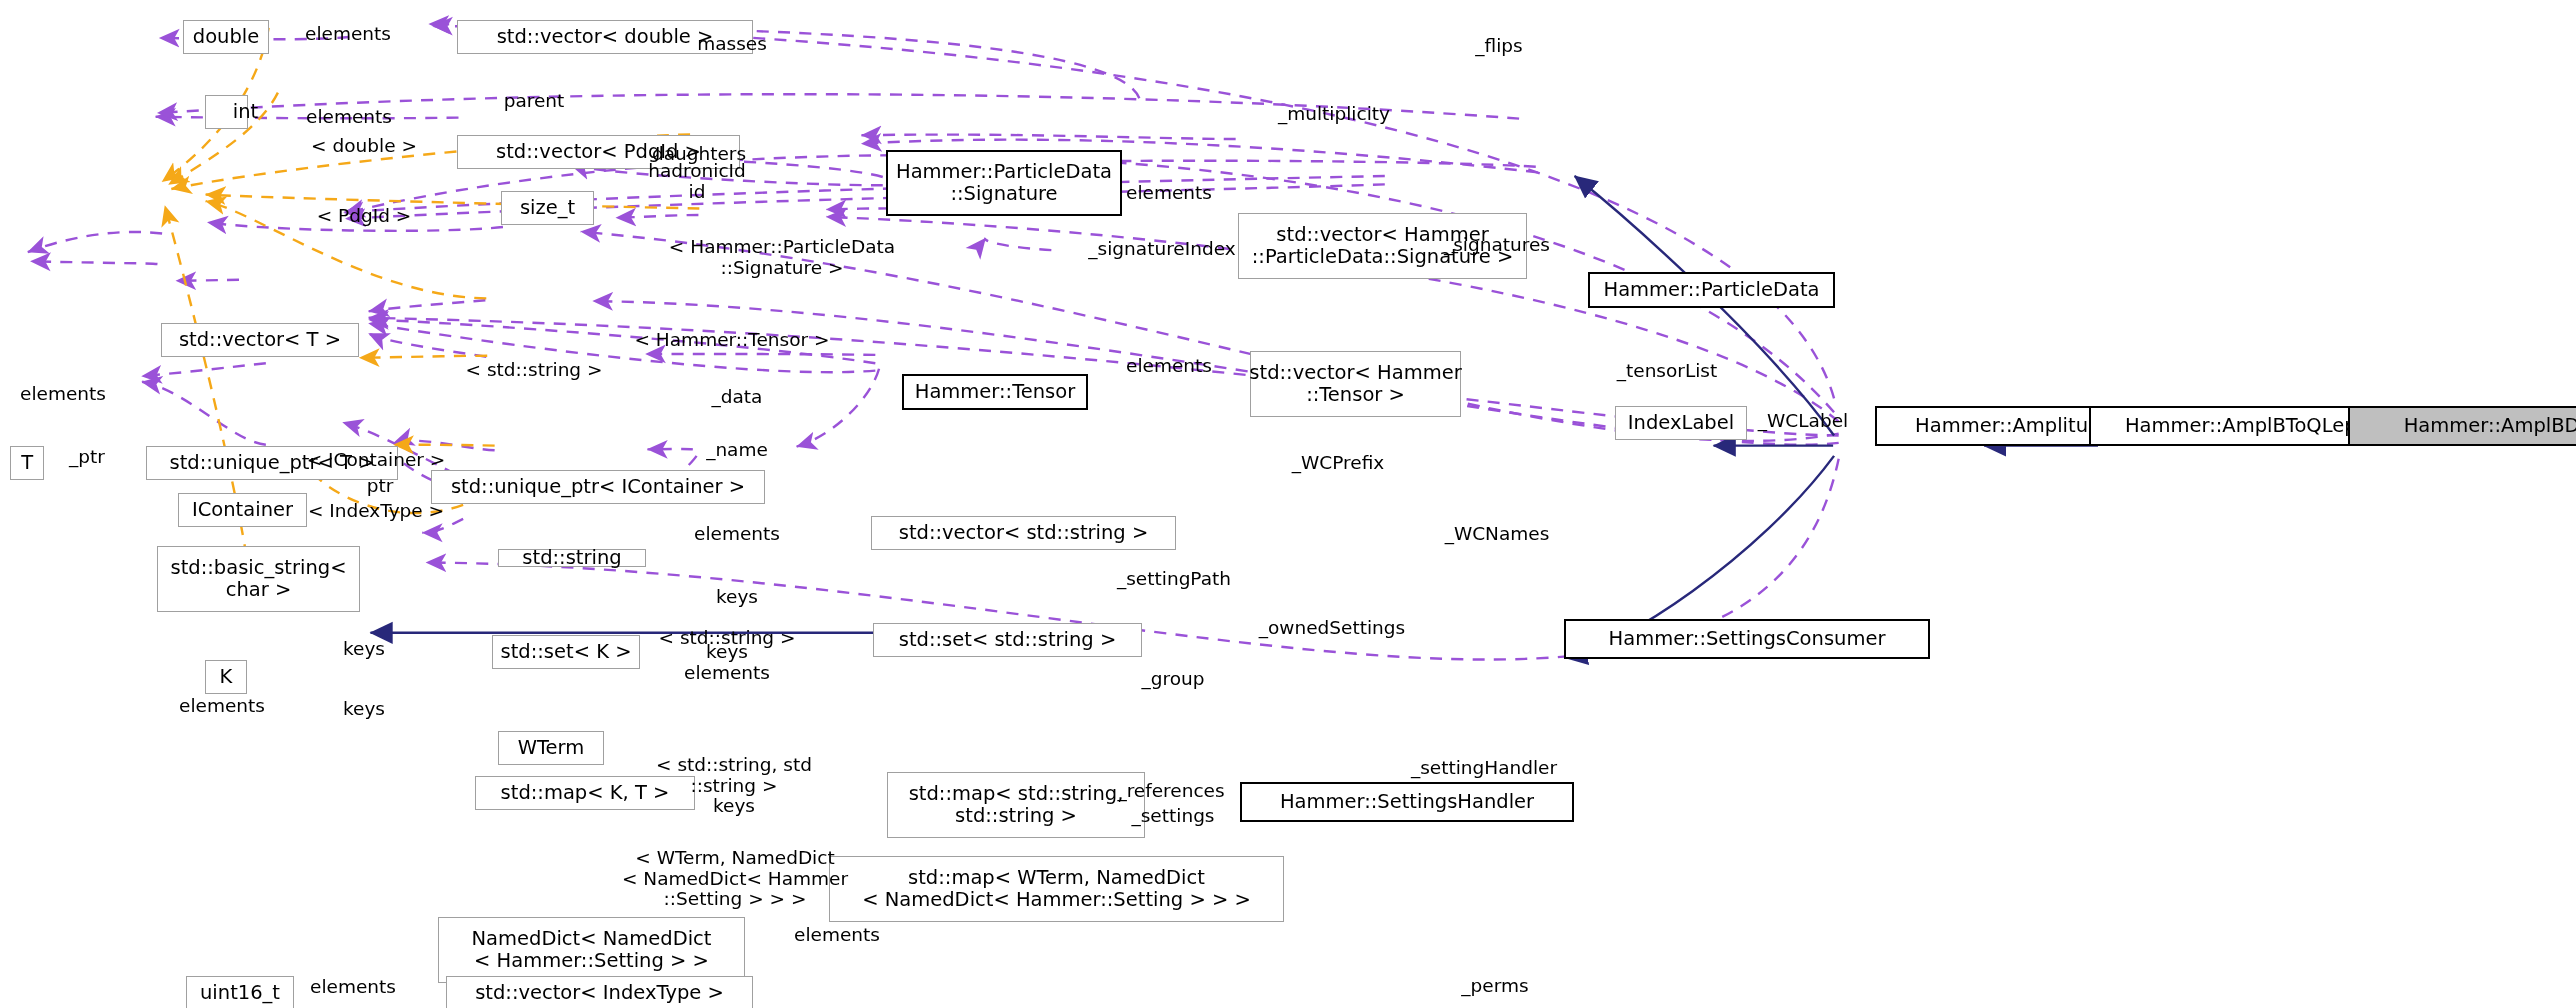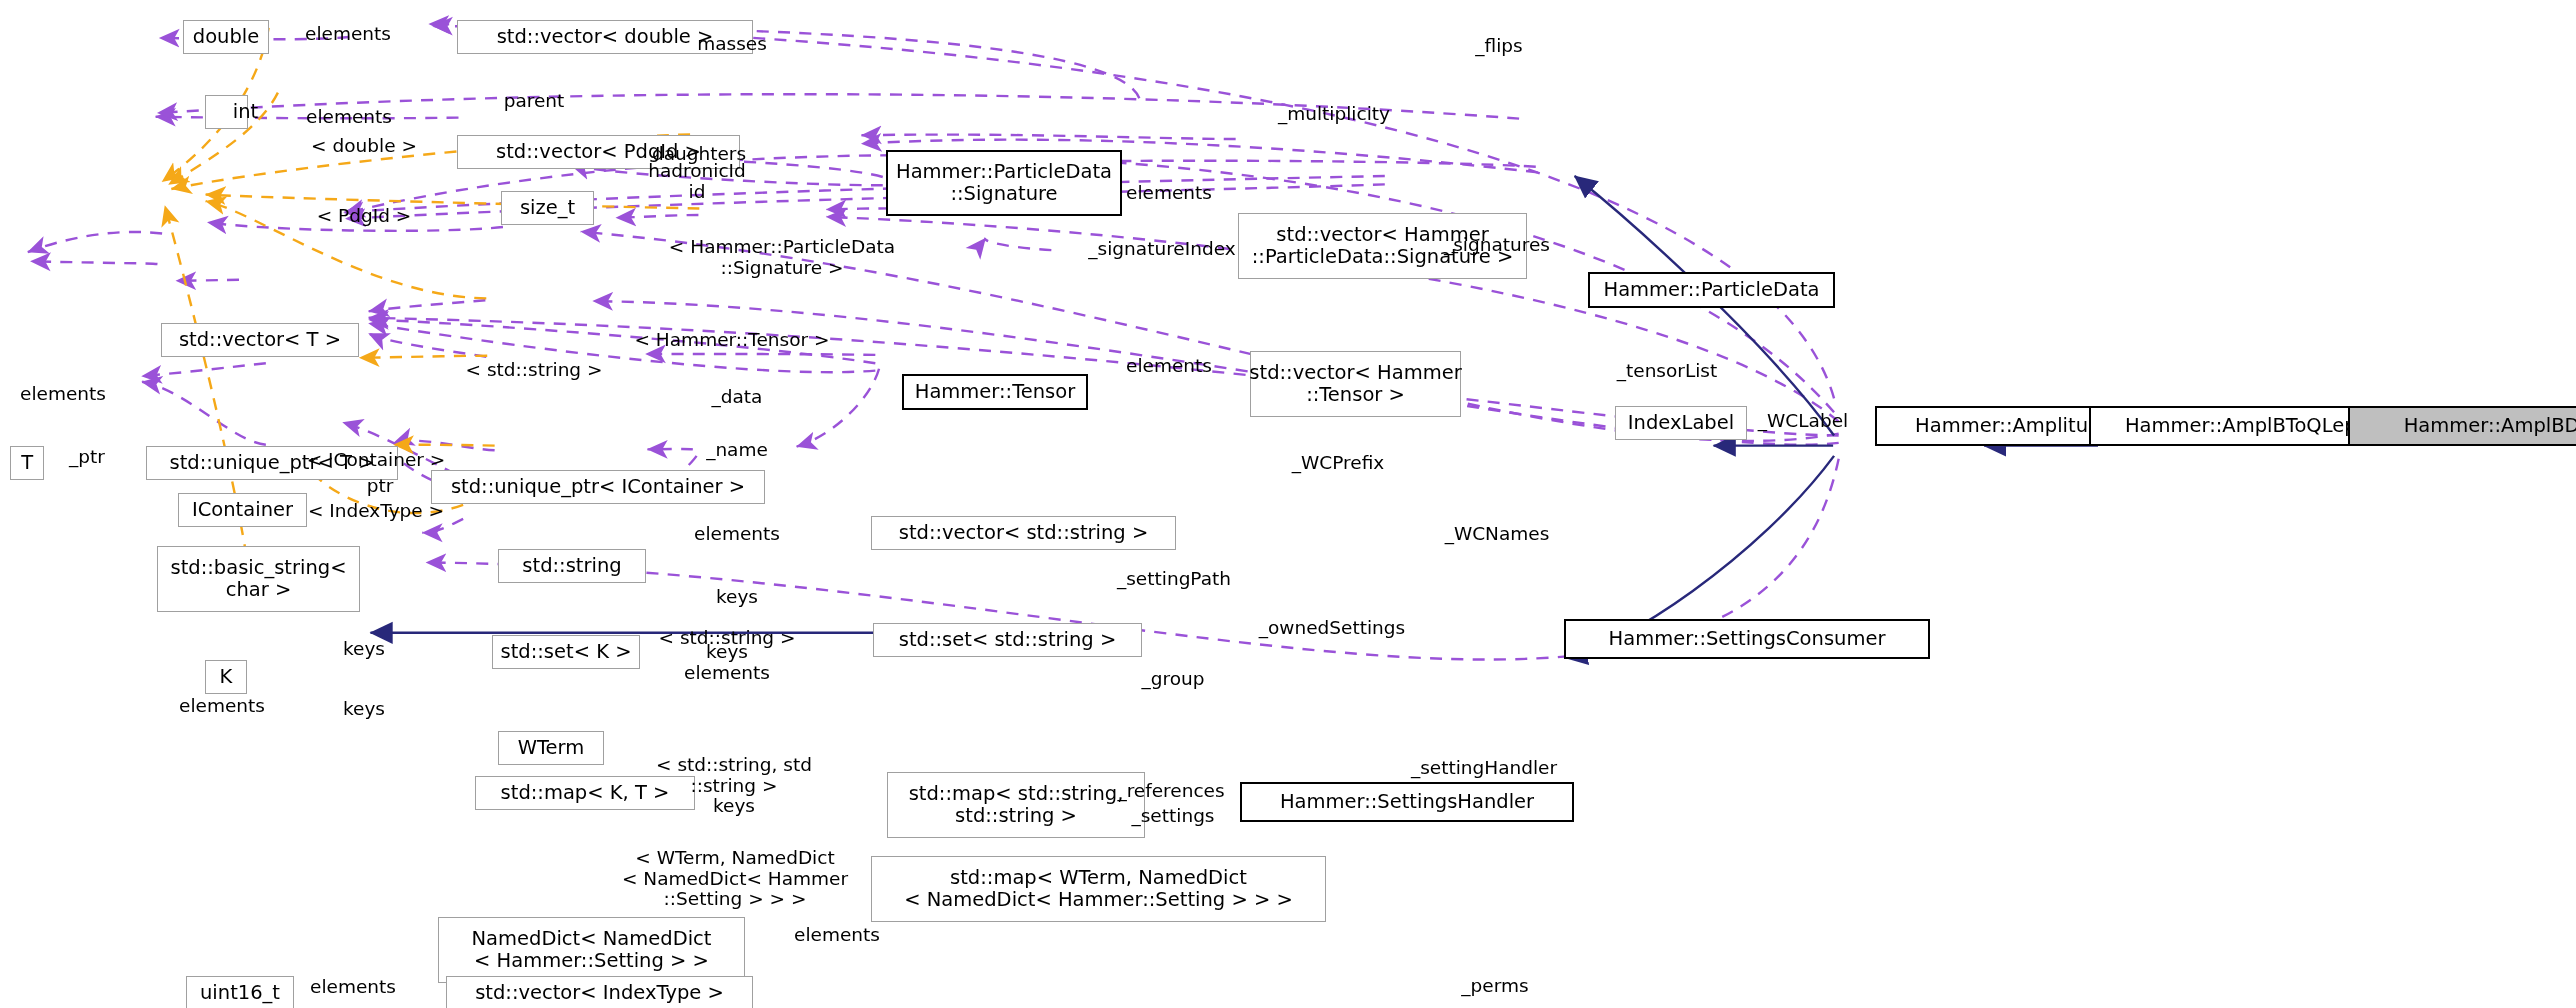--- a/index.html
+++ b/index.html
@@ -121,31 +121,31 @@
     <div class="node cls" style="left: 1875px; top: 406px; width: 325px; height: 40px;">Hammer::AmplitudeBase</div>
     <div class="node cls" style="left: 2089px; top: 406px; width: 378px; height: 40px;">Hammer::AmplBToQLepNuBase</div>
     <div class="node cur" style="left: 2348px; top: 406px; width: 448px; height: 40px;">Hammer::AmplBDstarDGamLepNu</div>
     <div class="node plain" style="left: 146px; top: 446px; width: 252px; height: 34px;">std::unique_ptr&lt; T &gt;</div>
     <div class="node plain" style="left: 10.2px; top: 446px; width: 34px; height: 34px;">T</div>
     <div class="node plain" style="left: 431px; top: 470px; width: 334px; height: 34px;">std::unique_ptr&lt; IContainer &gt;</div>
     <div class="node plain" style="left: 178px; top: 493px; width: 129px; height: 34px;">IContainer</div>
     <div class="node plain" style="left: 871px; top: 516px; width: 305px; height: 34px;">std::vector&lt; std::string &gt;</div>
     <div class="node plain" style="left: 157px; top: 546px; width: 203px; height: 66px;">std::basic_string&lt;
 char &gt;</div>
-    <div class="node plain" style="left: 498px; top: 549px; width: 148px; height: 34px;">std::string</div>
+    <div class="node plain" style="left: 498px; top: 549px; width: 148px; height: 18px;">std::string</div>
     <div class="node cls" style="left: 1564px; top: 619px; width: 366px; height: 40px;">Hammer::SettingsConsumer</div>
     <div class="node plain" style="left: 492px; top: 635px; width: 148px; height: 34px;">std::set&lt; K &gt;</div>
     <div class="node plain" style="left: 873px; top: 623px; width: 269px; height: 34px;">std::set&lt; std::string &gt;</div>
     <div class="node plain" style="left: 205px; top: 660px; width: 42px; height: 34px;">K</div>
     <div class="node plain" style="left: 498px; top: 731px; width: 106px; height: 34px;">WTerm</div>
     <div class="node plain" style="left: 475px; top: 776px; width: 220px; height: 34px;">std::map&lt; K, T &gt;</div>
     <div class="node plain" style="left: 887px; top: 772px; width: 258px; height: 66px;">std::map&lt; std::string,
 std::string &gt;</div>
     <div class="node cls" style="left: 1240px; top: 782px; width: 334px; height: 40px;">Hammer::SettingsHandler</div>
-    <div class="node plain" style="left: 829px; top: 856px; width: 455px; height: 66px; margin-left: 42px;">std::map&lt; WTerm, NamedDict
+    <div class="node plain" style="left: 829px; top: 856px; width: 455px; height: 66px;">std::map&lt; WTerm, NamedDict
 &lt; NamedDict&lt; Hammer::Setting &gt; &gt; &gt;</div>
     <div class="node plain" style="left: 438px; top: 917px; width: 307px; height: 66px;">NamedDict&lt; NamedDict
 &lt; Hammer::Setting &gt; &gt;</div>
     <div class="node plain" style="left: 186px; top: 976px; width: 108px; height: 34px;">uint16_t</div>
     <div class="node plain" style="left: 446px; top: 976px; width: 307px; height: 34px;">std::vector&lt; IndexType &gt;</div>
     <div class="elabel" style="left: 1499px; top: 11px; margin-top: 35px;">_flips</div>
     <div class="elabel" style="left: 732px; top: 44px;">masses</div>
     <div class="elabel" style="left: 348px; top: 34px;">elements</div>
     <div class="elabel" style="left: 1334px; top: 114px;">_multiplicity</div>
     <div class="elabel" style="left: 534px; top: 101px;">parent</div>

